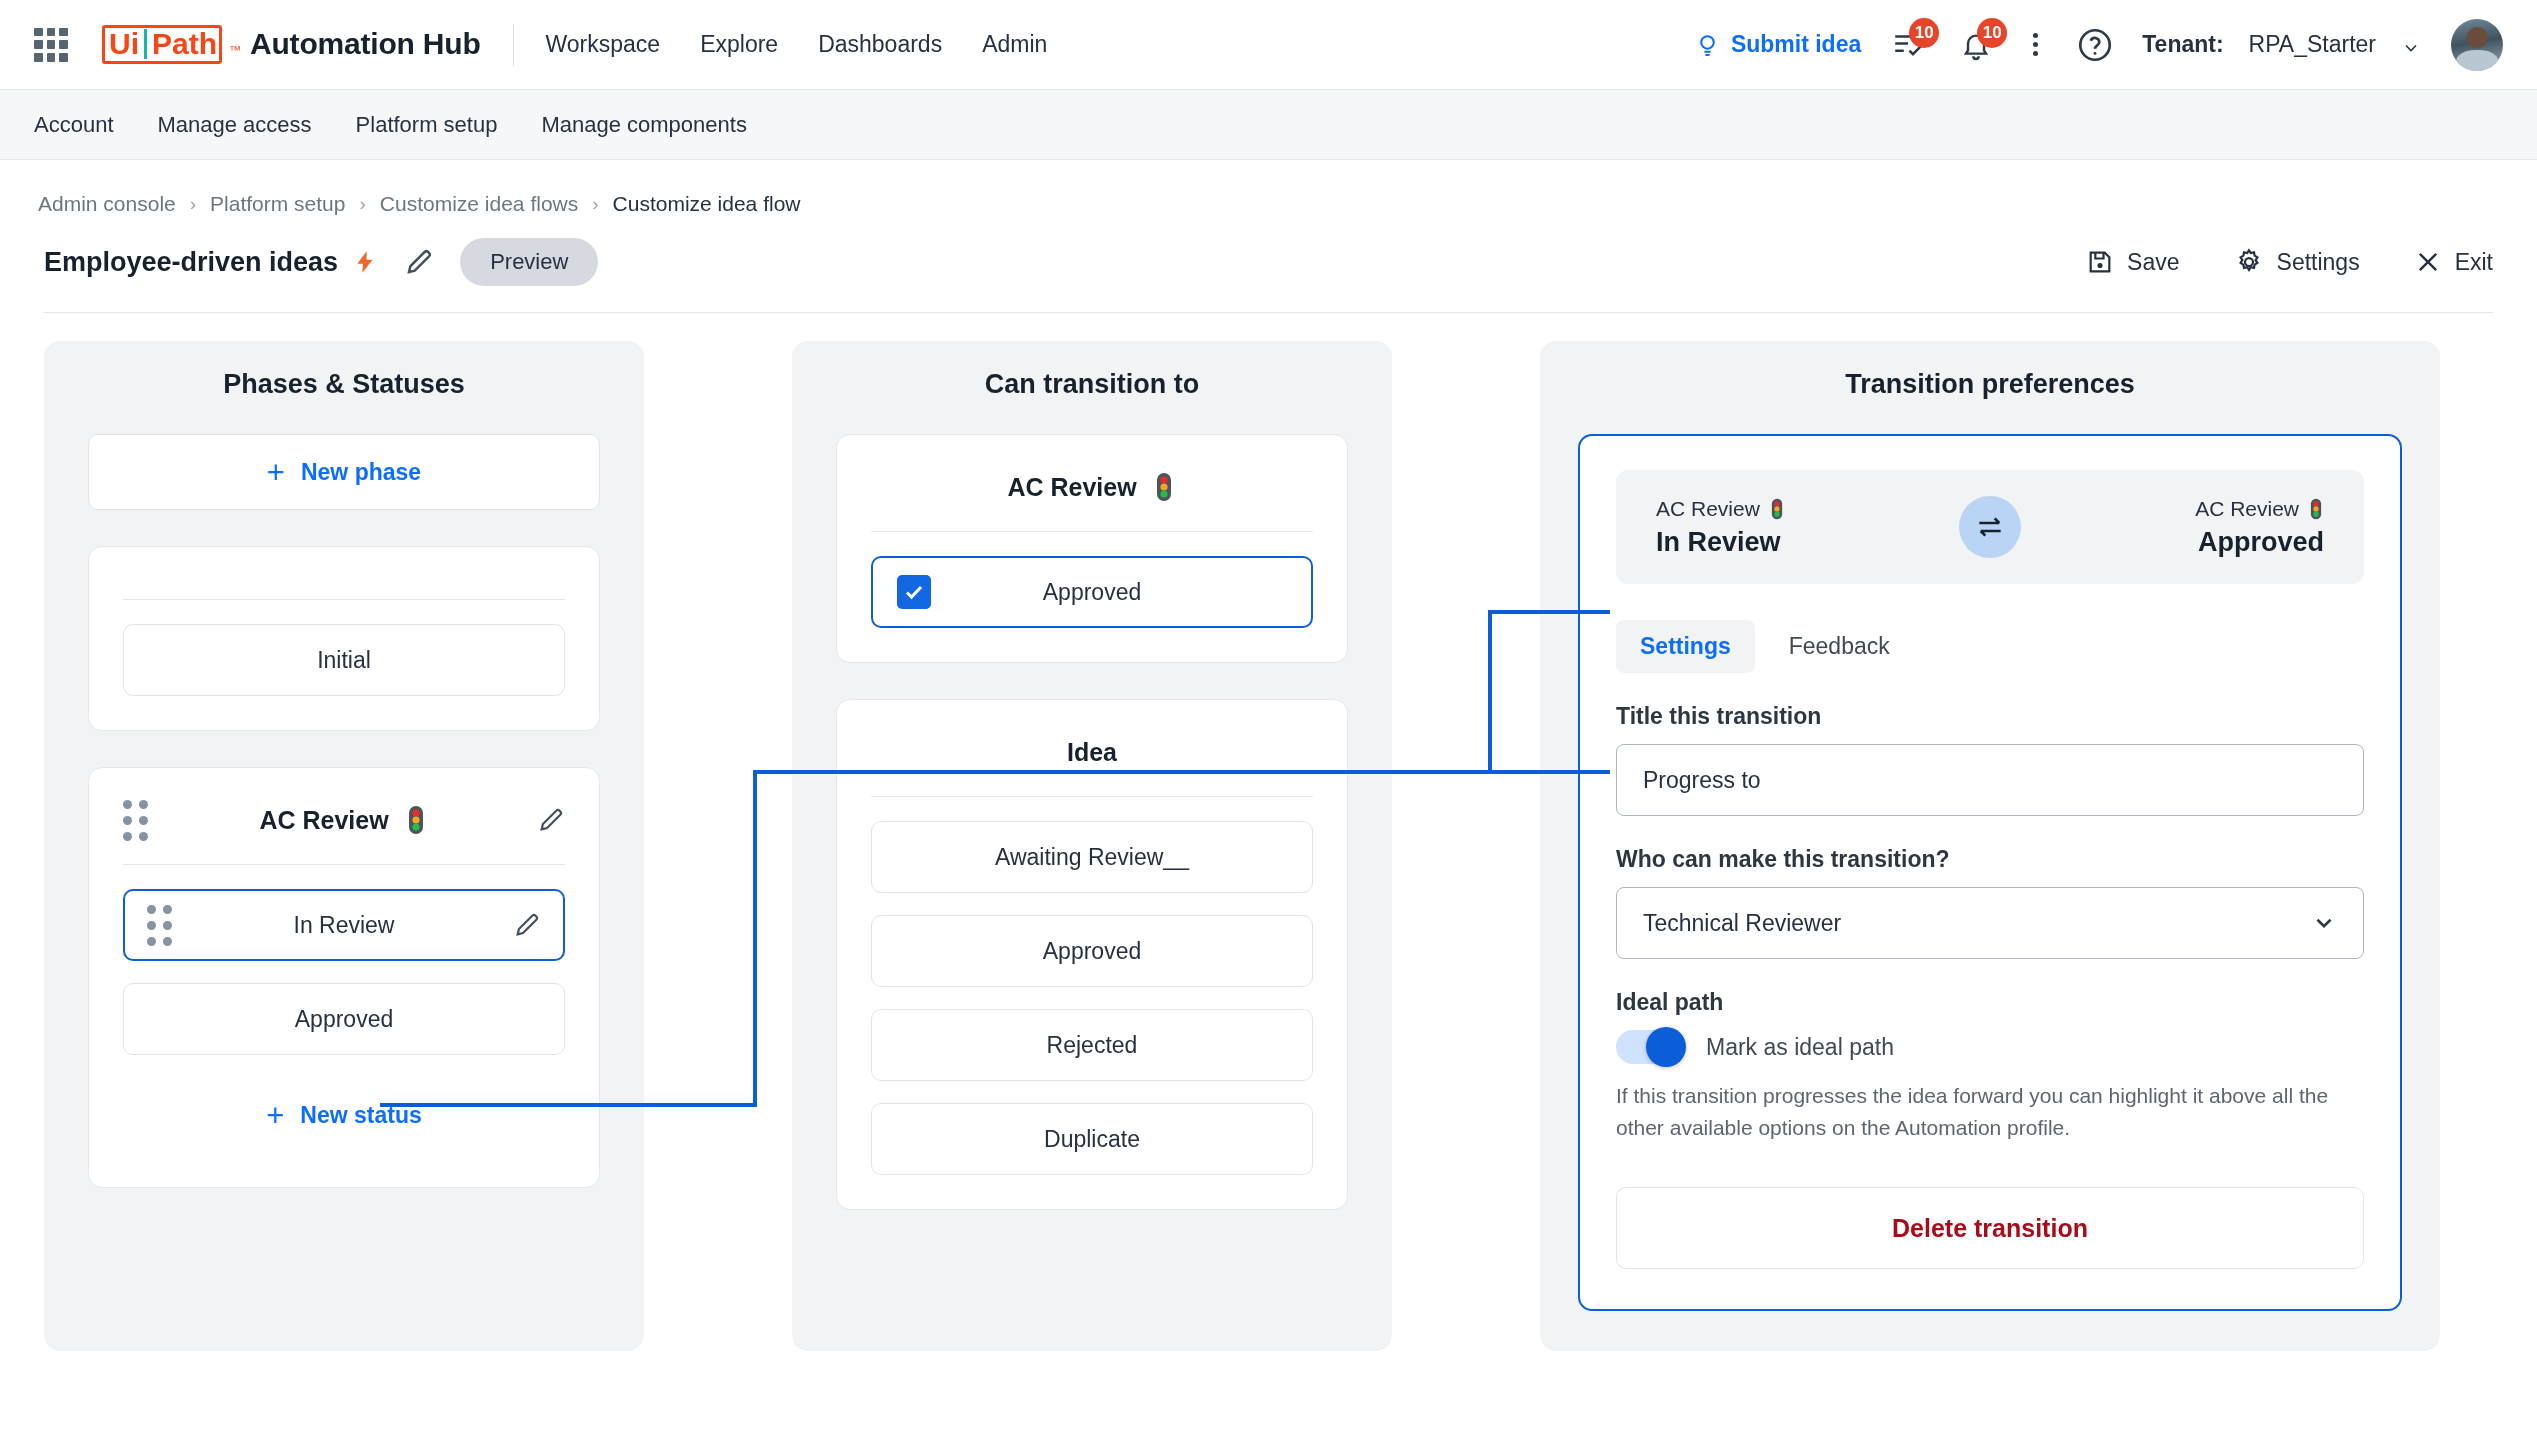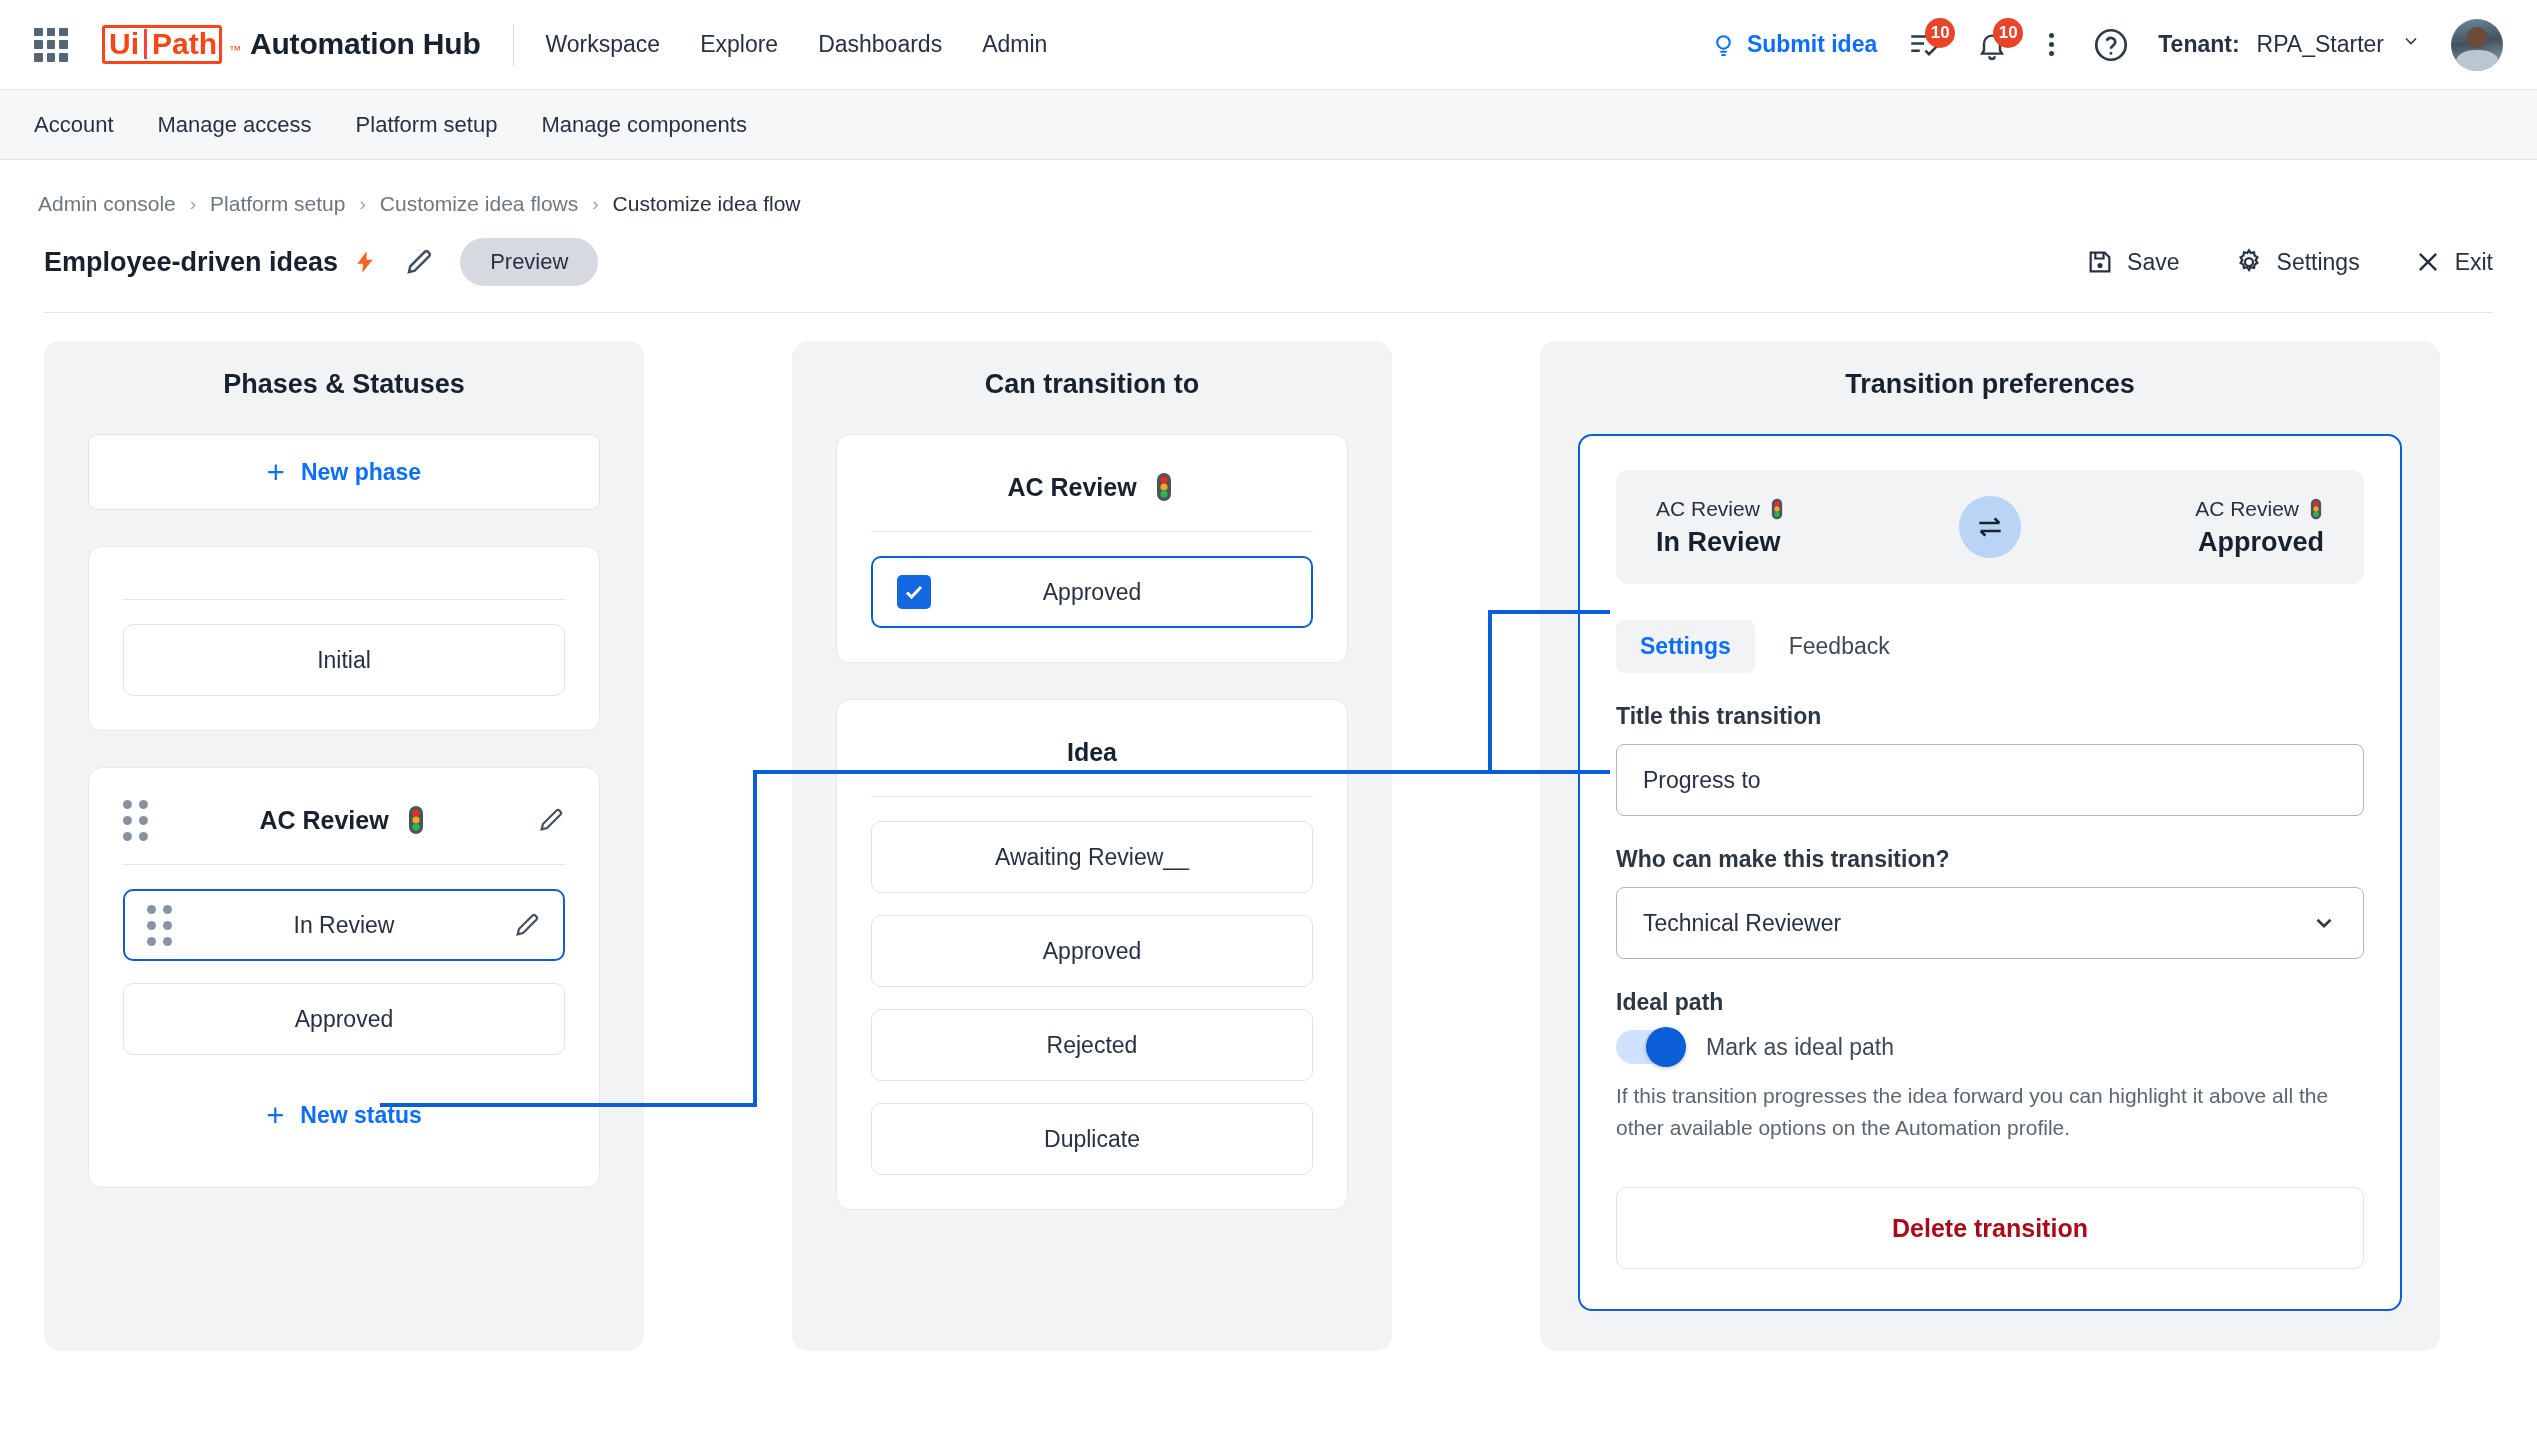--- a/index.html
+++ b/index.html
@@ -23,41 +23,41 @@
     gap: 4px; margin-right: 34px; cursor: pointer; }
   .grid-icon i { background: #566573; border-radius: 1px; display: block; }
 
   .logo-wrap { display: flex; align-items: baseline; }
   .logo-mark {
     display: inline-flex; align-items: center;
     border: 3px solid #fa4616; border-radius: 3px;
     padding: 1px 2px 2px 4px; margin-right: 5px;
   }
   .logo-ui { color: #fa4616; font-weight: 700; font-size: 30px; line-height: 1;
-    border-right: 3px solid #ef4444; padding-right: 5px; margin-right: 5px; }
+    border-right: 3px solid #14b8a6; padding-right: 5px; margin-right: 5px; }
   .logo-path { color: #fa4616; font-weight: 700; font-size: 30px; line-height: 1; }
   .logo-tm { color: #fa4616; font-size: 12px; vertical-align: super; margin-left: 2px;}
   .logo-text { font-size: 30px; font-weight: 700; color: #17222e; margin-left: 9px; letter-spacing: -.2px;}
 
   .nav-div { width: 1px; height: 42px; background: #d9dde2; margin: 0 32px; }
   .nav-links { display: flex; gap: 40px; }
   .nav-links a { font-size: 23px; color: #273142; text-decoration: none; font-weight: 500; }
 
   .top-right { margin-left: auto; display: flex; align-items: center; gap: 26px; }
   .submit-idea { display: flex; align-items: center; gap: 11px; color: #0d6efd;
     font-size: 23px; font-weight: 700; cursor: pointer; }
   .bulb { width: 25px; height: 25px; }
   .icon-btn { position: relative; width: 42px; height: 42px; display: flex;
     align-items: center; justify-content: center; cursor: pointer; }
   .badge { position: absolute; top: -6px; right: -10px; background: #e8442a; color: #fff;
     border-radius: 999px; min-width: 30px; height: 30px; font-size: 17px; font-weight: 700;
     display: flex; align-items: center; justify-content: center; padding: 0 5px; }
   .kebab { display: flex; flex-direction: column; gap: 4px; align-items: center; cursor: pointer; padding: 0 10px;}
   .kebab i { width: 5px; height: 5px; border-radius: 50%; background: #2c3a47; display: block; }
-  .tenant { display: flex; align-items: flex-start; gap: 17px; font-size: 23px; }
+  .tenant { display: flex; align-items: flex-end; gap: 25px; font-size: 23px; }
   .tenant b { font-weight: 700; }
   .tenant .val { font-weight: 400; }
   .avatar { width: 52px; height: 52px; border-radius: 50%; overflow: hidden;
     background: linear-gradient(170deg,#6f8c9d 0%,#41525e 45%,#9fb4c2 100%);
     position: relative; cursor: pointer; margin-left: 4px; }
   .avatar::before { content:""; position:absolute; left:50%; top:16%; width:40%; height:40%;
     transform:translateX(-50%); border-radius:50%; background:#6b4b3a; }
   .avatar::after { content:""; position:absolute; left:50%; bottom:-6%; width:80%; height:46%;
     transform:translateX(-50%); border-radius:46% 46% 0 0; background:#b9c7d2; }
 

